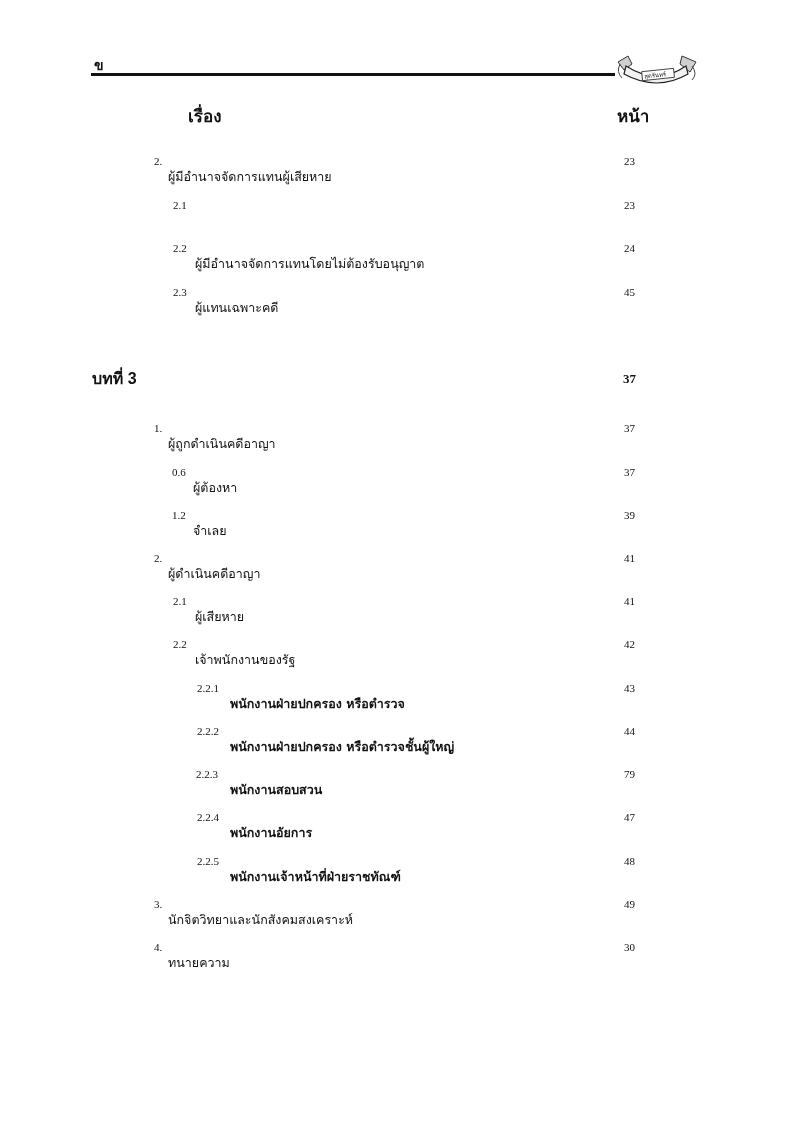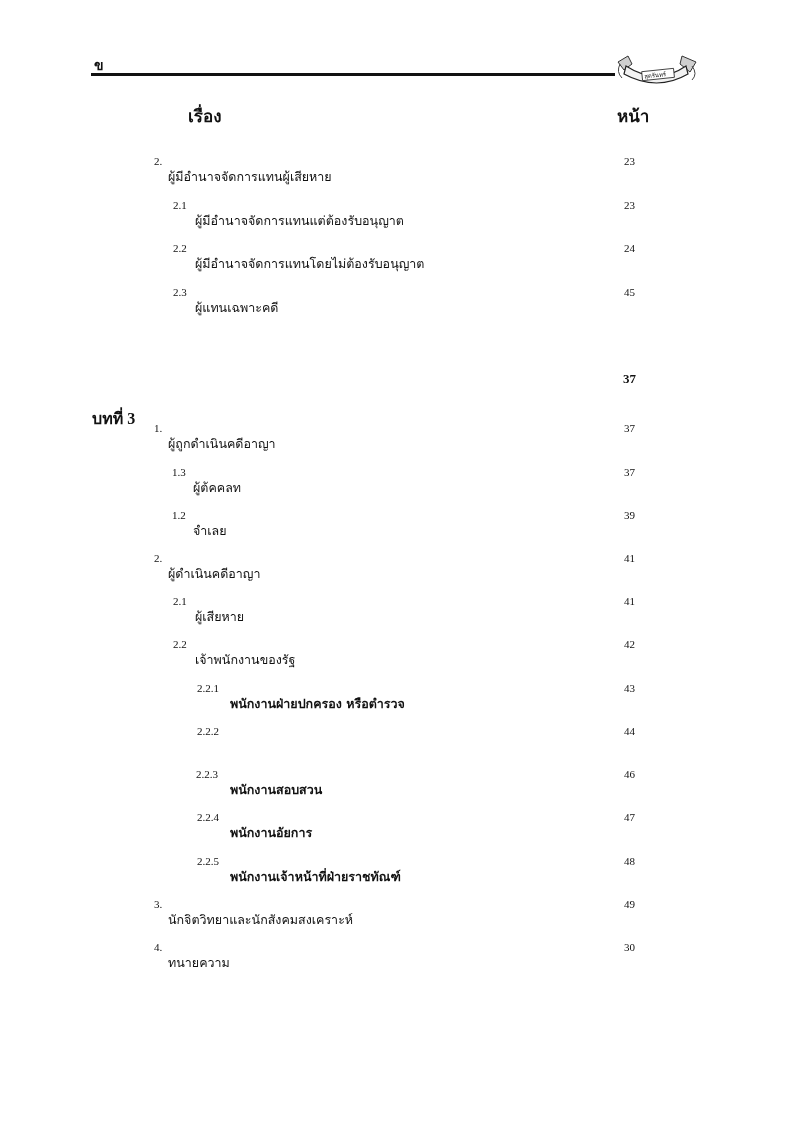--- a/index.html
+++ b/index.html
@@ -78,22 +78,21 @@
       font-size: 13px;
       font-weight: bold;
       left: 623px;
     }
     .toc-row .num {
       font-family: "Liberation Serif", serif;
       font-size: 11px;
     }
     .toc-row.chapter .num {
       font-size: 16px;
-      font-family: Liberation Serif, serif;
-      margin-top: 40px;
+      font-family: Liberation Sans, sans-serif;
     }
     .toc-row.subsub .label { font-weight: bold; }
   </style>
 </head>
 <body>
 
 <div>
 
   <div class="page-letter">ข</div>
   <div class="header-rule"></div>
@@ -114,21 +113,20 @@
   <div>
 
     <div class="toc-row" style="top:151px">
       <span class="num" style="left:154px">2.</span>
       <span class="label" style="left:168px">ผู้มีอำนาจจัดการแทนผู้เสียหาย</span>
       <span class="page">23</span>
     </div>
 
     <div class="toc-row" style="top:195px">
       <span class="num" style="left:173px">2.1</span>
-      <span class="label" style="left:195px">ผู้มีอำนาจจัดการแทนแต่ต้องรับอนุญาต</span>
       <span class="page">23</span>
     </div>
 
     <div class="toc-row" style="top:238px">
       <span class="num" style="left:173px">2.2</span>
       <span class="label" style="left:195px">ผู้มีอำนาจจัดการแทนโดยไม่ต้องรับอนุญาต</span>
       <span class="page">24</span>
     </div>
 
     <div class="toc-row" style="top:282px">
@@ -142,22 +140,22 @@
       <span class="page">37</span>
     </div>
 
     <div class="toc-row" style="top:418px">
       <span class="num" style="left:154px">1.</span>
       <span class="label" style="left:168px">ผู้ถูกดำเนินคดีอาญา</span>
       <span class="page">37</span>
     </div>
 
     <div class="toc-row" style="top:462px">
-      <span class="num" style="left:172px">1.3</span>
-      <span class="label" style="left:193px">ผู้ต้คคลท</span>
+      <span class="num" style="left:172px">0.6</span>
+      <span class="label" style="left:193px">ผู้ต้องหา</span>
       <span class="page">37</span>
     </div>
 
     <div class="toc-row" style="top:505px">
       <span class="num" style="left:172px">1.2</span>
       <span class="label" style="left:193px">จำเลย</span>
       <span class="page">39</span>
     </div>
 
     <div class="toc-row" style="top:548px">
@@ -179,27 +177,28 @@
     </div>
 
     <div class="toc-row subsub" style="top:678px">
       <span class="num" style="left:197px">2.2.1</span>
       <span class="label" style="left:230px">พนักงานฝ่ายปกครอง หรือตำรวจ</span>
       <span class="page">43</span>
     </div>
 
     <div class="toc-row subsub" style="top:721px">
       <span class="num" style="left:197px">2.2.2</span>
+      <span class="label" style="left:230px">พนักงานฝ่ายปกครอง หรือตำรวจชั้นผู้ใหญ่</span>
       <span class="page">44</span>
     </div>
 
     <div class="toc-row subsub" style="top:764px">
       <span class="num" style="left:196px">2.2.3</span>
       <span class="label" style="left:230px">พนักงานสอบสวน</span>
-      <span class="page">46</span>
+      <span class="page">79</span>
     </div>
 
     <div class="toc-row subsub" style="top:807px">
       <span class="num" style="left:197px">2.2.4</span>
       <span class="label" style="left:230px">พนักงานอัยการ</span>
       <span class="page">47</span>
     </div>
 
     <div class="toc-row subsub" style="top:851px">
       <span class="num" style="left:197px">2.2.5</span>

